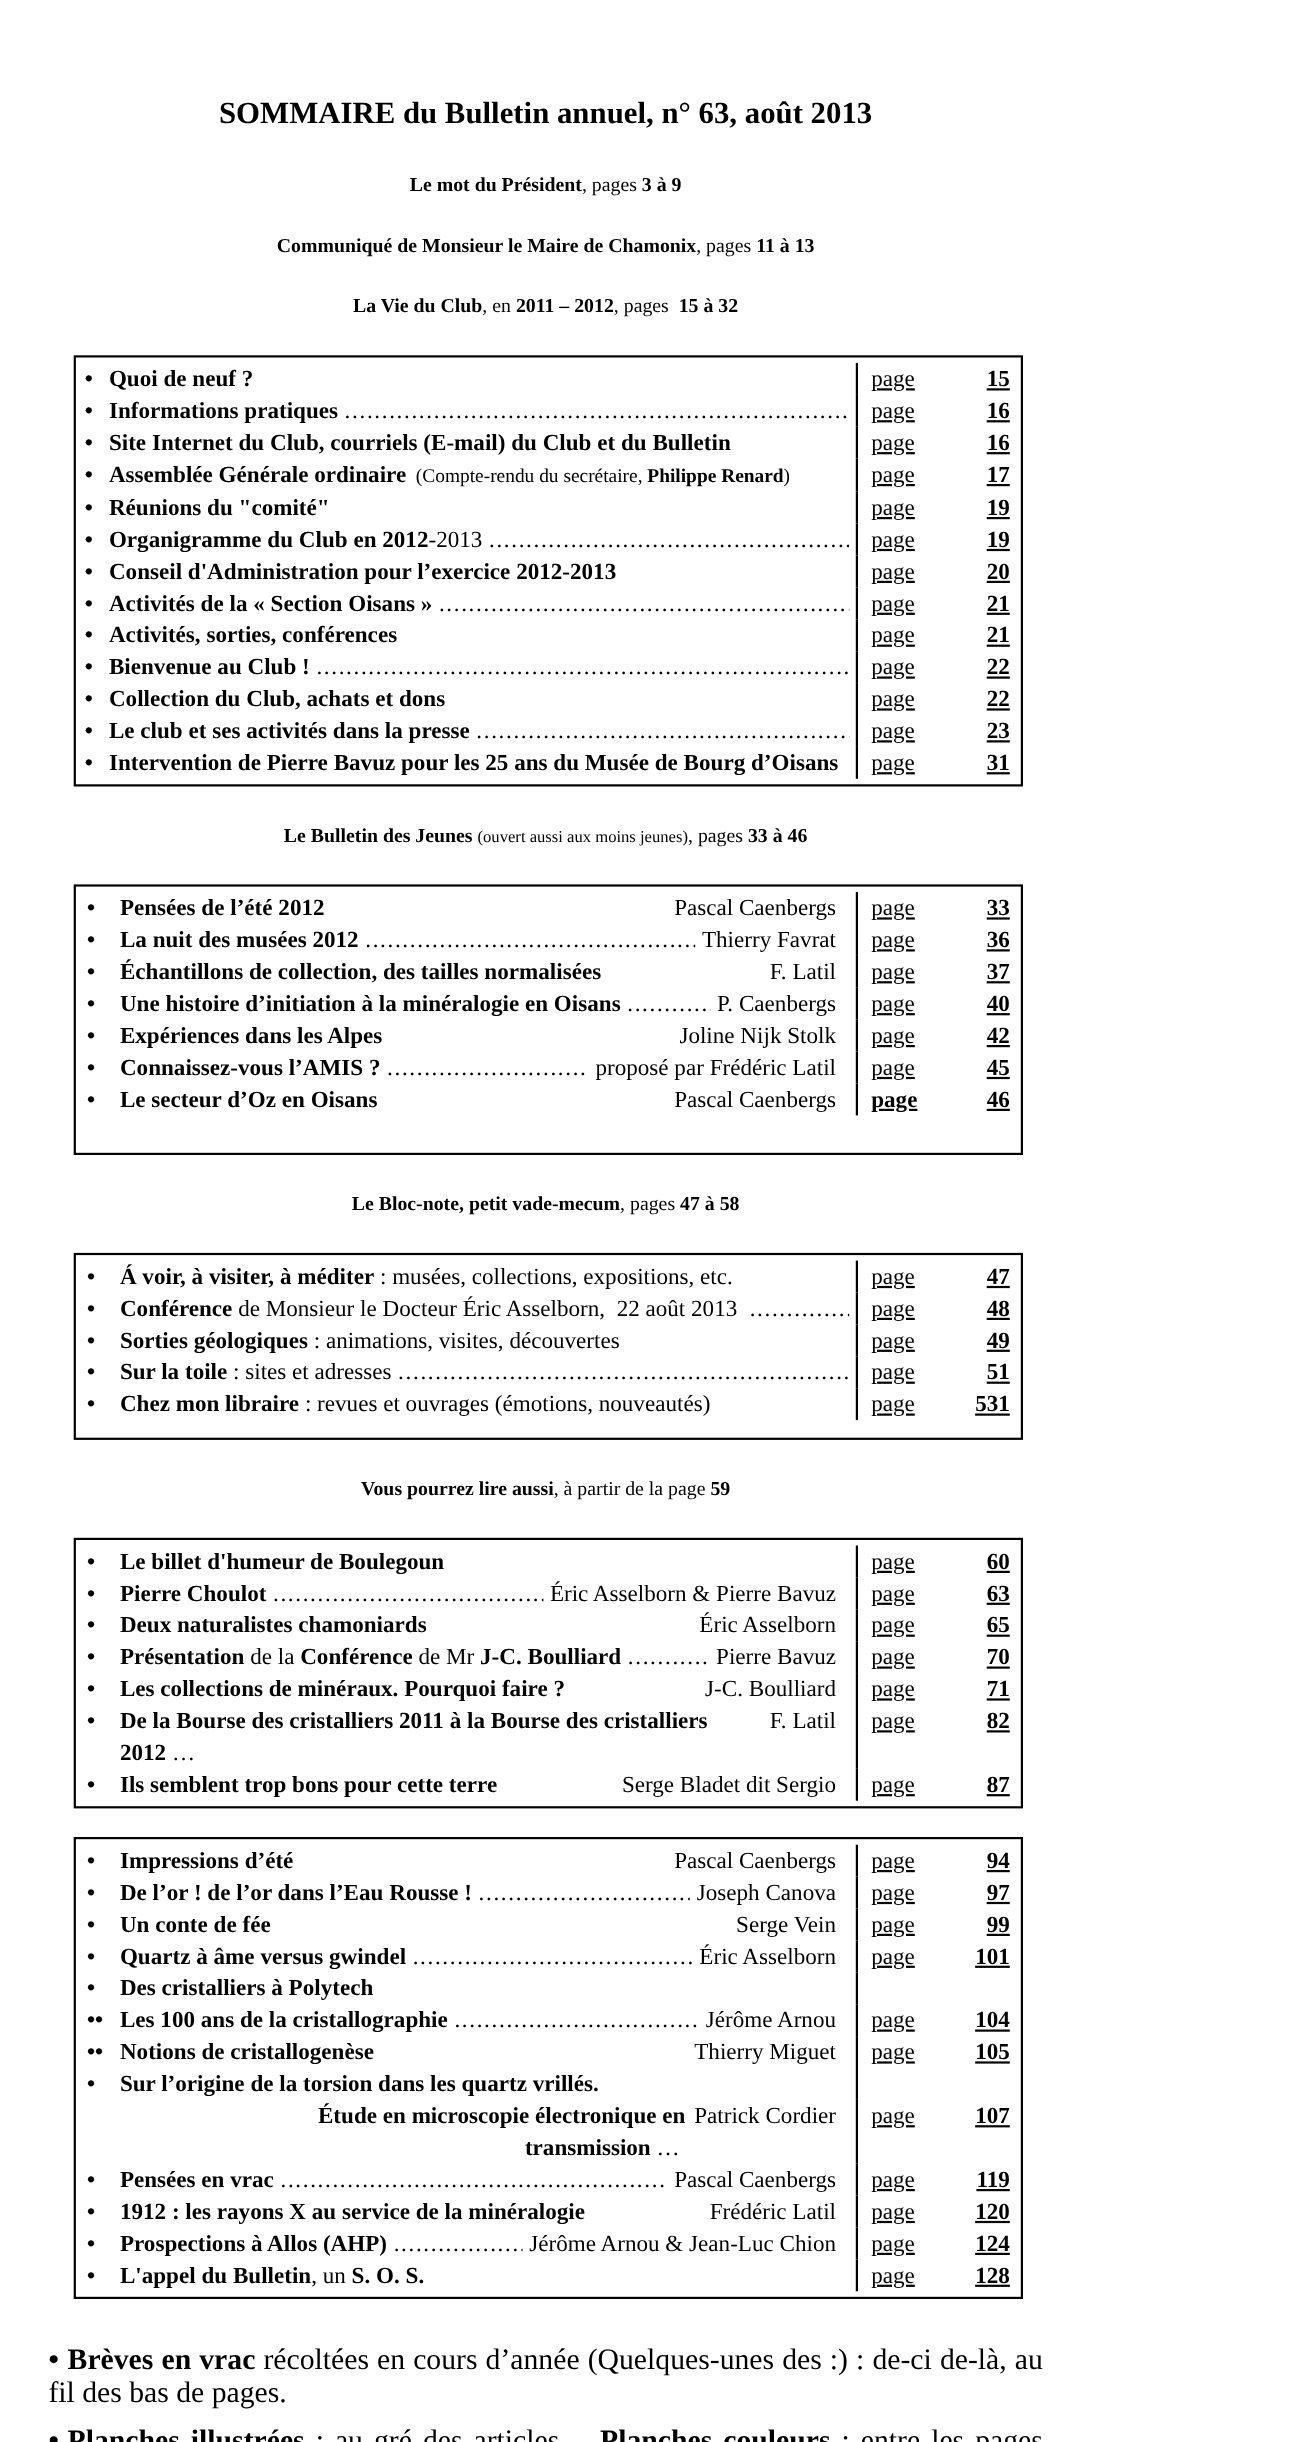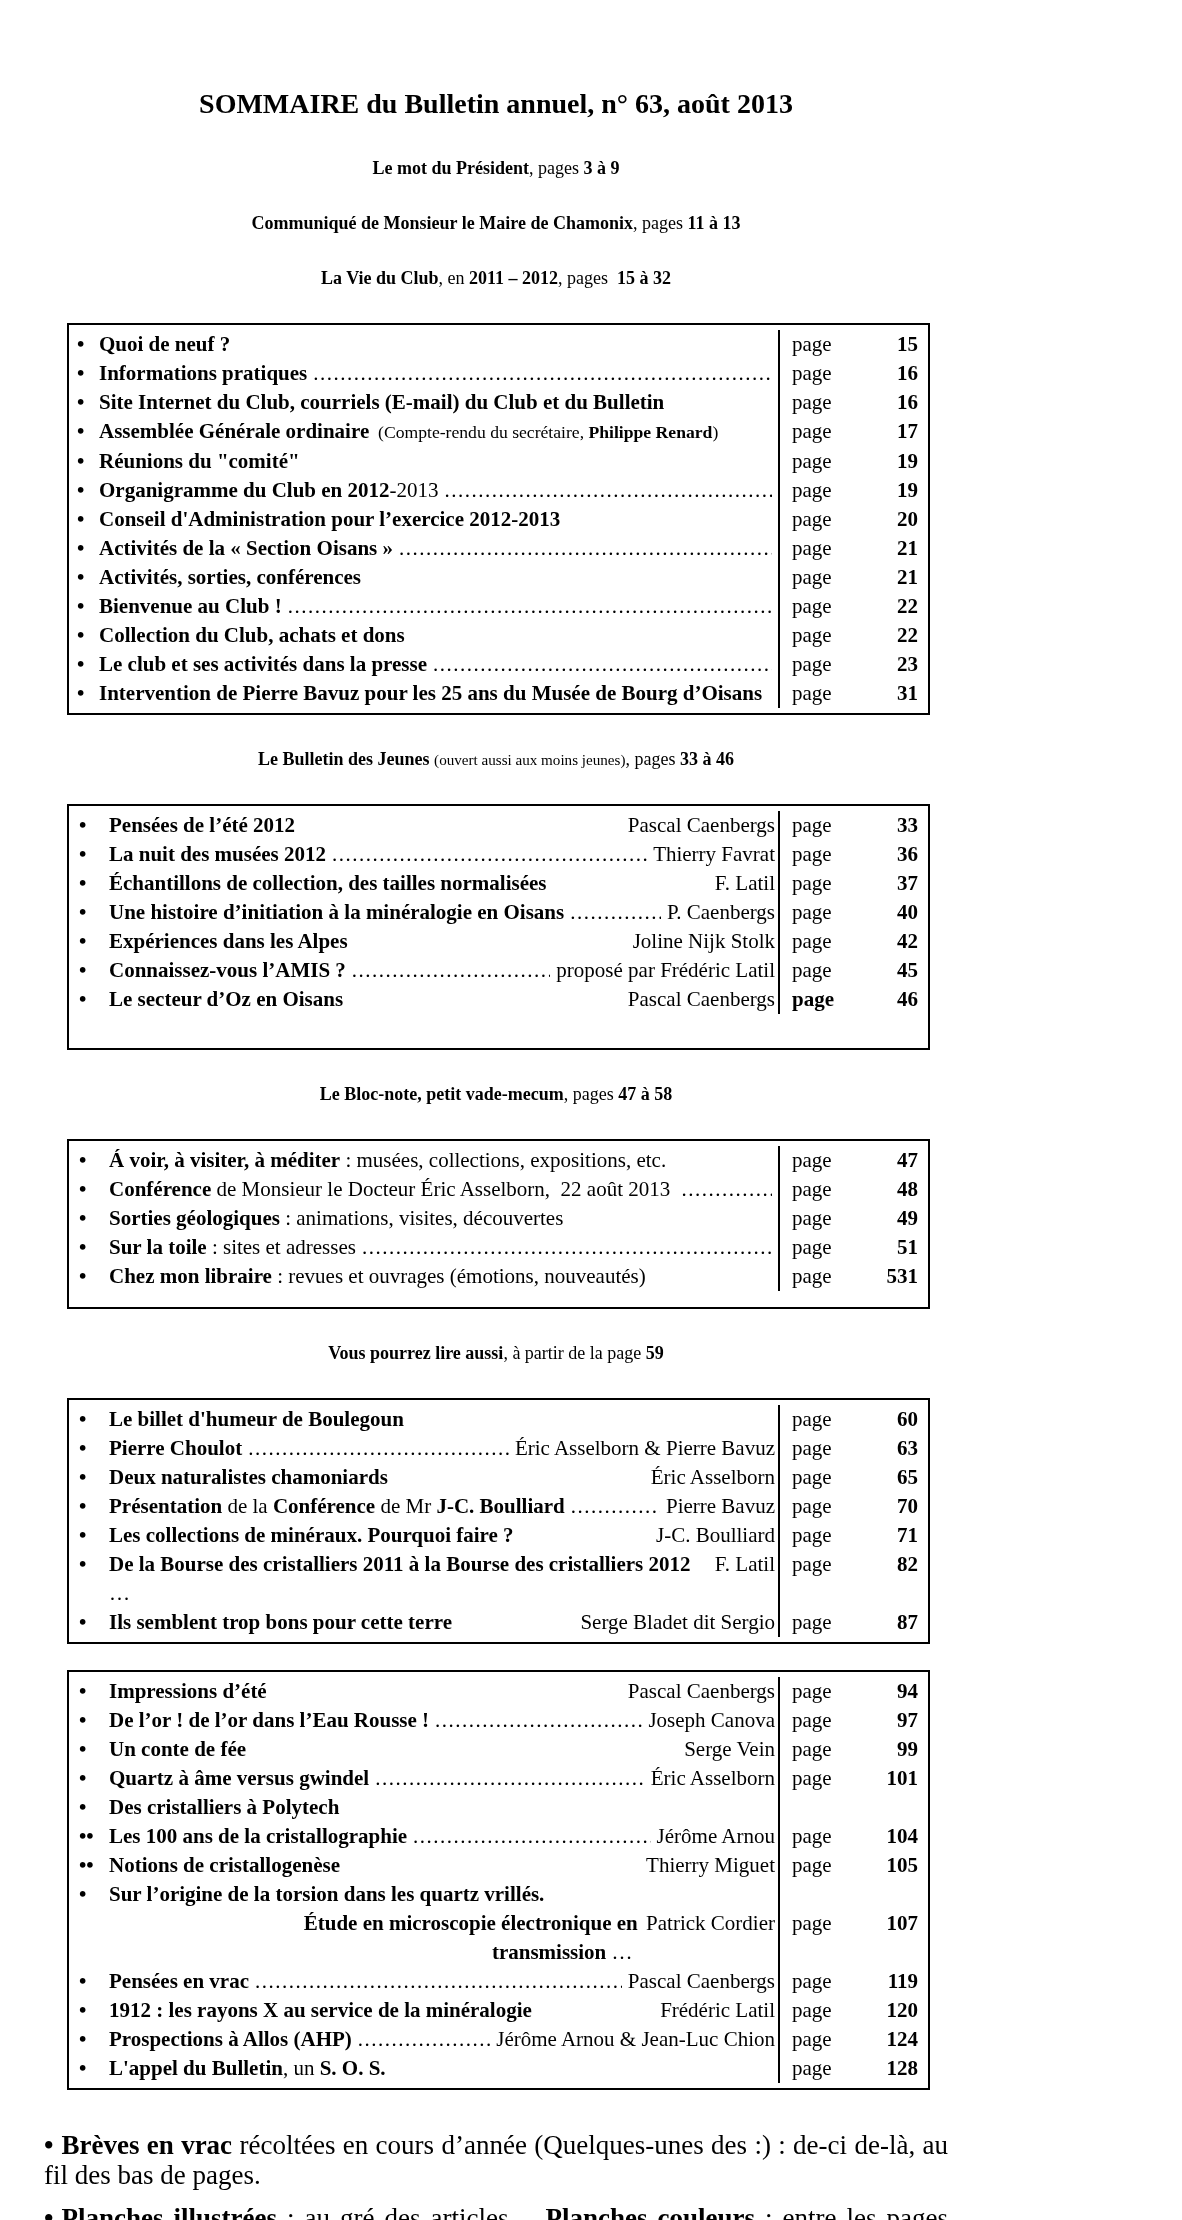--- a/index.html
+++ b/index.html
@@ -22,25 +22,26 @@
   }
   .toc.pad-b-lg{padding-bottom:34px;}
   .toc.pad-b-md{padding-bottom:16px;}
   .row{display:flex;align-items:baseline;line-height:29px;white-space:pre-wrap;}
   .row .bullet{flex:0 0 auto;width:22px;text-align:left;padding-left:8px;font-weight:bold;box-sizing:content-box;}
   .t-wide .bullet{width:30px;padding-left:10px;}
   .row .title{flex:0 1 auto;}
   .row .spacer{flex:1 1 10px;}
   .row .leader{flex:1 1 10px;overflow:hidden;white-space:nowrap;margin:0 6px;}
   .row .leader::after{content:"................................................................................................................................";letter-spacing:1.5px;font-weight:normal;}
-  .row .author{flex:0 0 auto;padding-right:3px;white-space:pre-wrap;}
+  .row .author{flex:0 0 auto;padding-right:18px;white-space:pre-wrap;}
   .row .pagecell{
     flex:0 0 150px;align-self:stretch;display:flex;align-items:baseline;
     border-left:2px solid #000;padding:0 10px 0 12px;box-sizing:border-box;
     justify-content:space-between;
+    text-decoration:underline;
   }
   .row .pagecell .pnum{font-weight:bold;}
   .row .pagecell.pbold .pword{font-weight:bold;}
   .row.indent .title{margin-left:124px;text-align:right;}
   .notes{margin:40px 44px 60px 44px;font-size:27px;}
   .note{line-height:30px;margin:0 0 13px 0;text-align:justify;white-space:pre-wrap;}
   .note .bullet{font-weight:bold;padding-right:8px;}
   b{font-weight:bold;}
 </style>
 </head>

